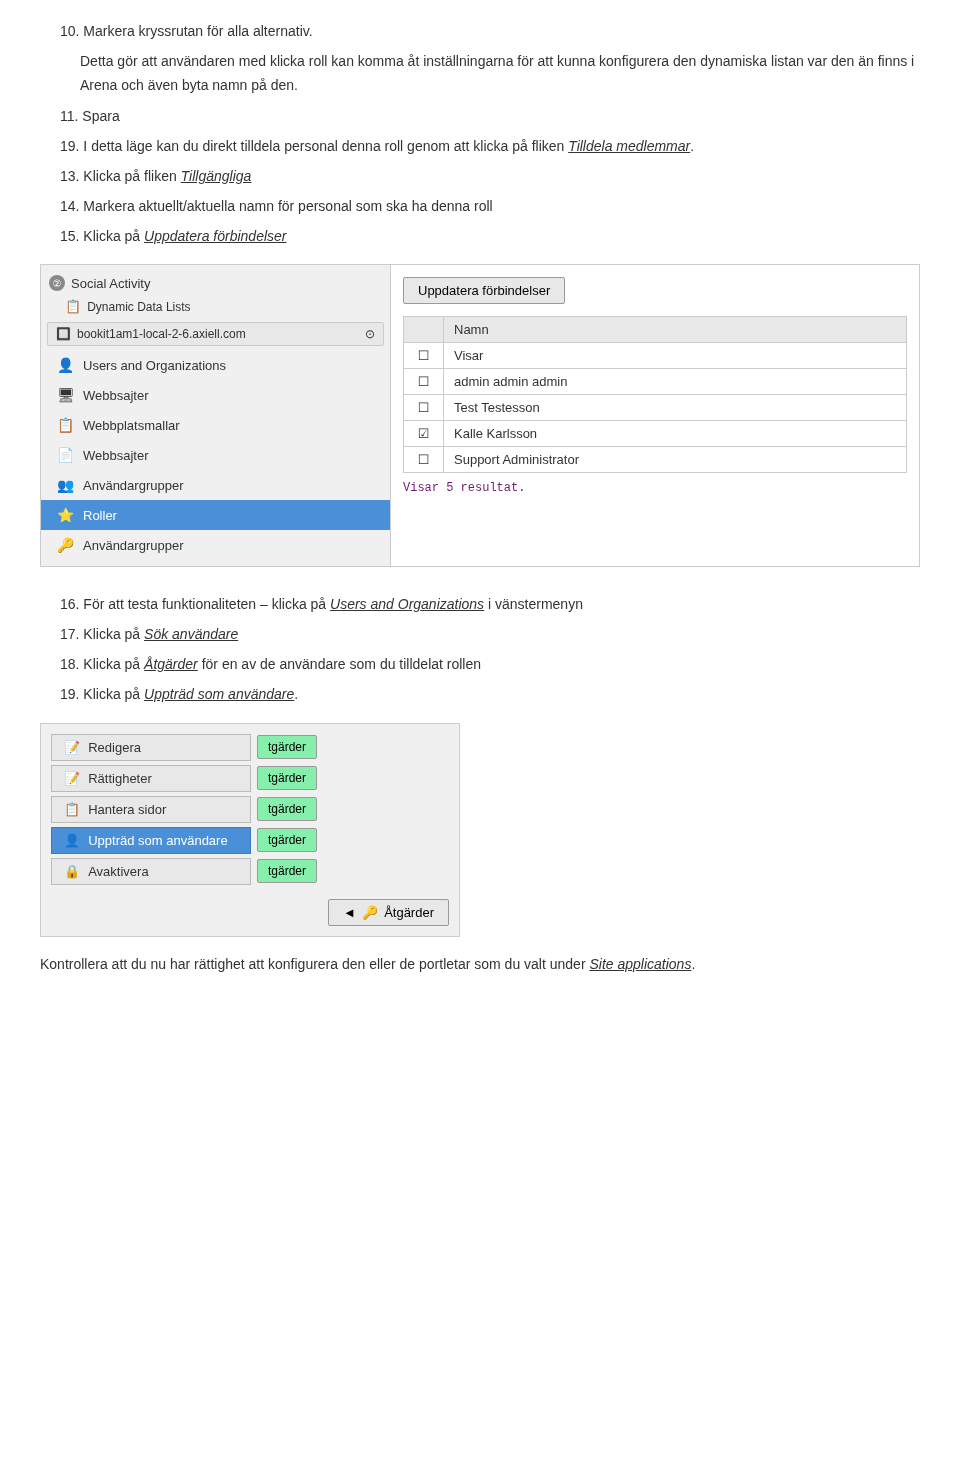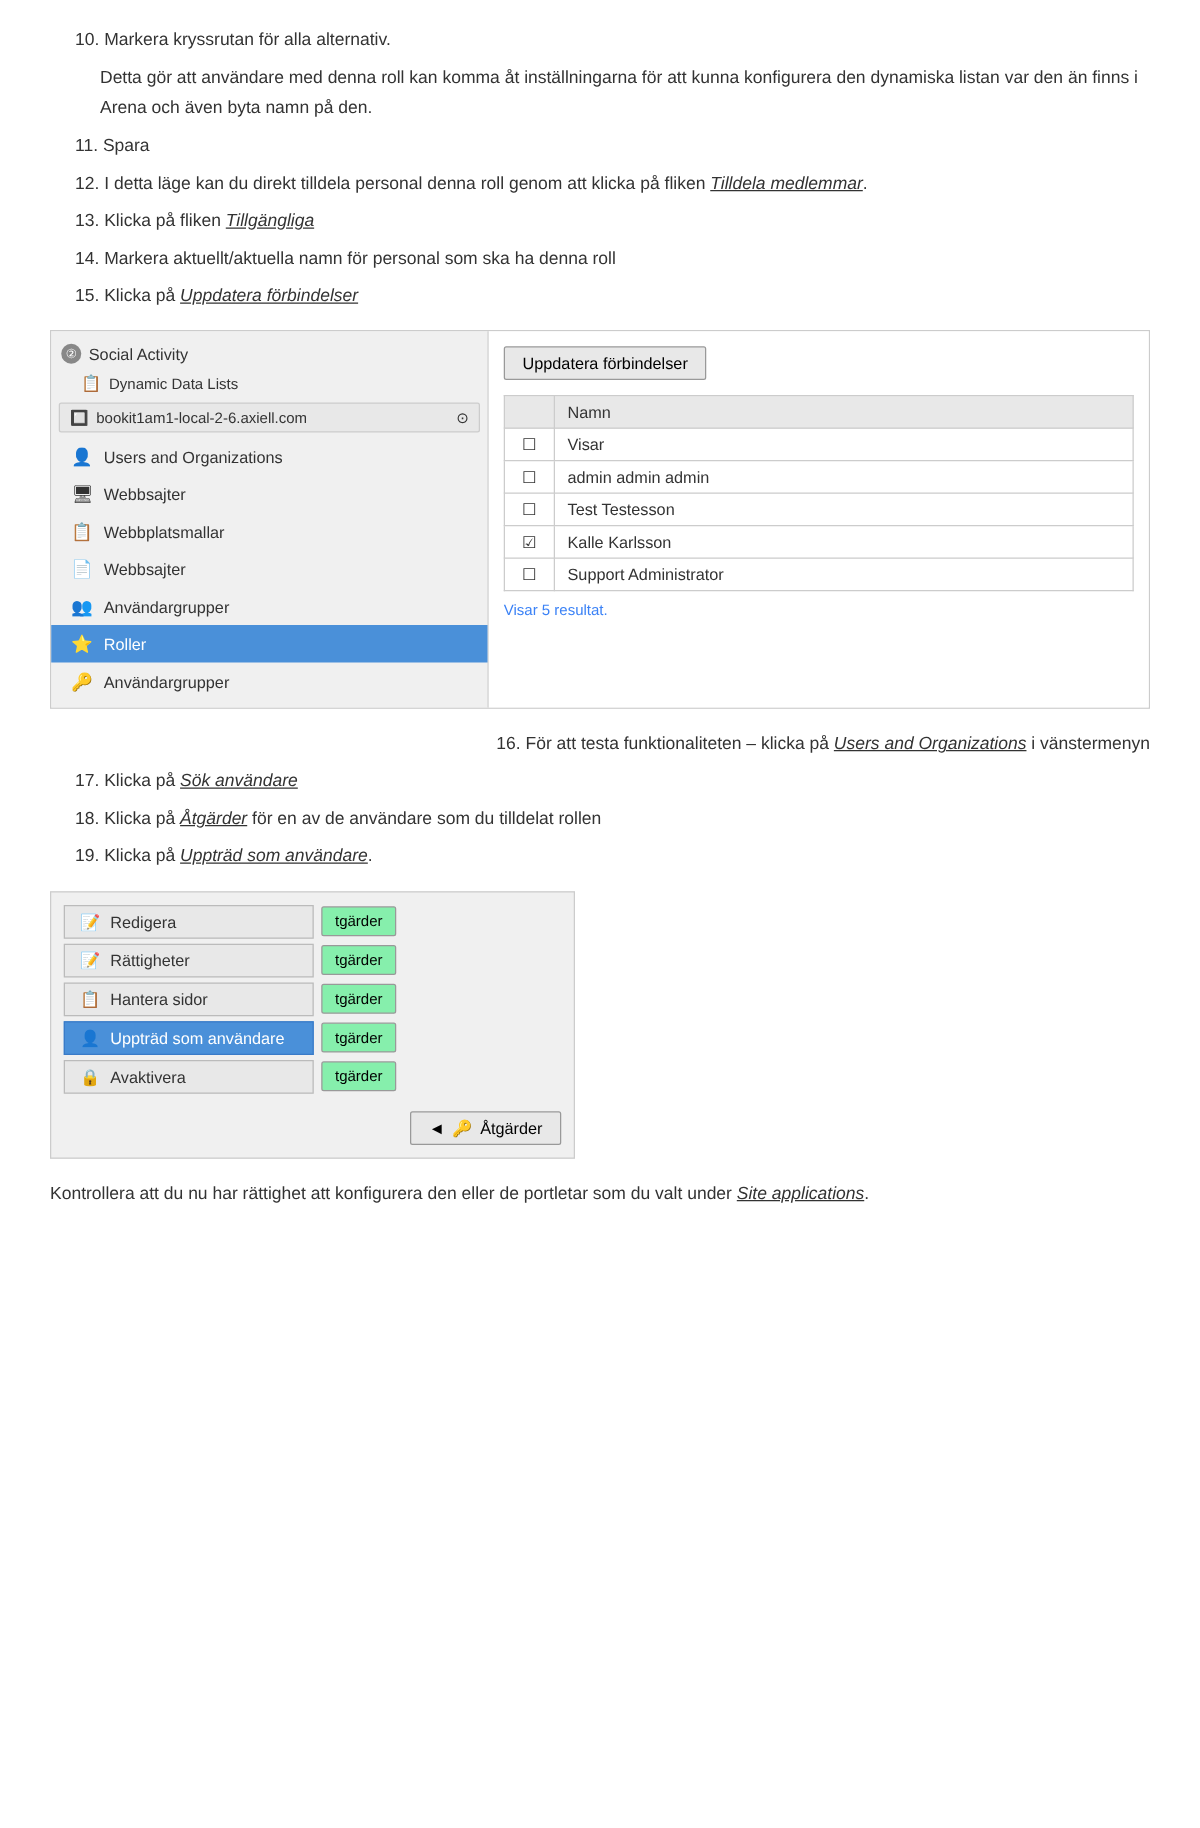--- a/index.html
+++ b/index.html
@@ -103,21 +103,21 @@
       text-align: left;
       font-weight: normal;
       font-size: 13px;
     }
     table.name-table td {
       border: 1px solid #ccc;
       padding: 5px 10px;
       font-size: 13px;
     }
     .checkbox-col { width: 40px; text-align: center; }
-    .result-text { font-size: 12px; color: #3b82f6; margin-top: 8px; }
+    .result-text { font-size: 12px; color: #701a75; margin-top: 8px; font-family: Liberation Mono, monospace; }
     .section-screenshot2 {
       border: 1px solid #ccc;
       margin: 16px 0;
       background: #f0f0f0;
       width: 420px;
       padding: 10px;
     }
     .action-row {
       display: flex;
       align-items: center;
@@ -167,29 +167,29 @@
       margin-top: 6px;
     }
   </style>
 </head>
 <body>
 
 <p class="numbered-item content-text">
   <span>10. Markera kryssrutan för alla alternativ.</span>
 </p>
 <p class="content-text" style="padding-left:40px;">
-  <span>Detta gör att användare med denna roll kan komma åt inställningarna för att kunna konfigurera den dynamiska listan var den än finns i Arena och även byta namn på den.</span>
+  <span>Detta gör att användaren med klicka roll kan komma åt inställningarna för att kunna konfigurera den dynamiska listan var den än finns i Arena och även byta namn på den.</span>
 </p>
 
 <p class="numbered-item content-text">
   <span>11. Spara</span>
 </p>
 
 <p class="numbered-item content-text">
-  <span>12. I detta läge kan du direkt tilldela personal denna roll genom att klicka på fliken </span><span class="italic">Tilldela medlemmar</span><span>.</span>
+  <span>19. I detta läge kan du direkt tilldela personal denna roll genom att klicka på fliken </span><span class="italic">Tilldela medlemmar</span><span>.</span>
 </p>
 
 <p class="numbered-item content-text">
   <span>13. Klicka på fliken </span><span class="italic">Tillgängliga</span>
 </p>
 
 <p class="numbered-item content-text">
   <span>14. Markera aktuellt/aktuella namn för personal som ska ha denna roll</span>
 </p>
 
@@ -274,21 +274,21 @@
           <tr>
             <td class="checkbox-col" style="cursor:pointer;">☐</td>
             <td>Support Administrator</td>
           </tr>
         </tbody>
     </table>
     <p class="result-text">Visar 5 resultat.</p>
   </div>
 </div>
 
-<p class="numbered-item content-text" style="margin-top:16px;text-align:right;">
+<p class="numbered-item content-text" style="margin-top:26px;">
   <span>16. För att testa funktionaliteten – klicka på </span><span class="italic">Users and Organizations</span><span> i vänstermenyn</span>
 </p>
 
 <p class="numbered-item content-text">
   <span>17. Klicka på </span><span class="italic">Sök användare</span>
 </p>
 
 <p class="numbered-item content-text">
   <span>18. Klicka på </span><span class="italic">Åtgärder</span><span> för en av de användare som du tilldelat rollen</span>
 </p>

